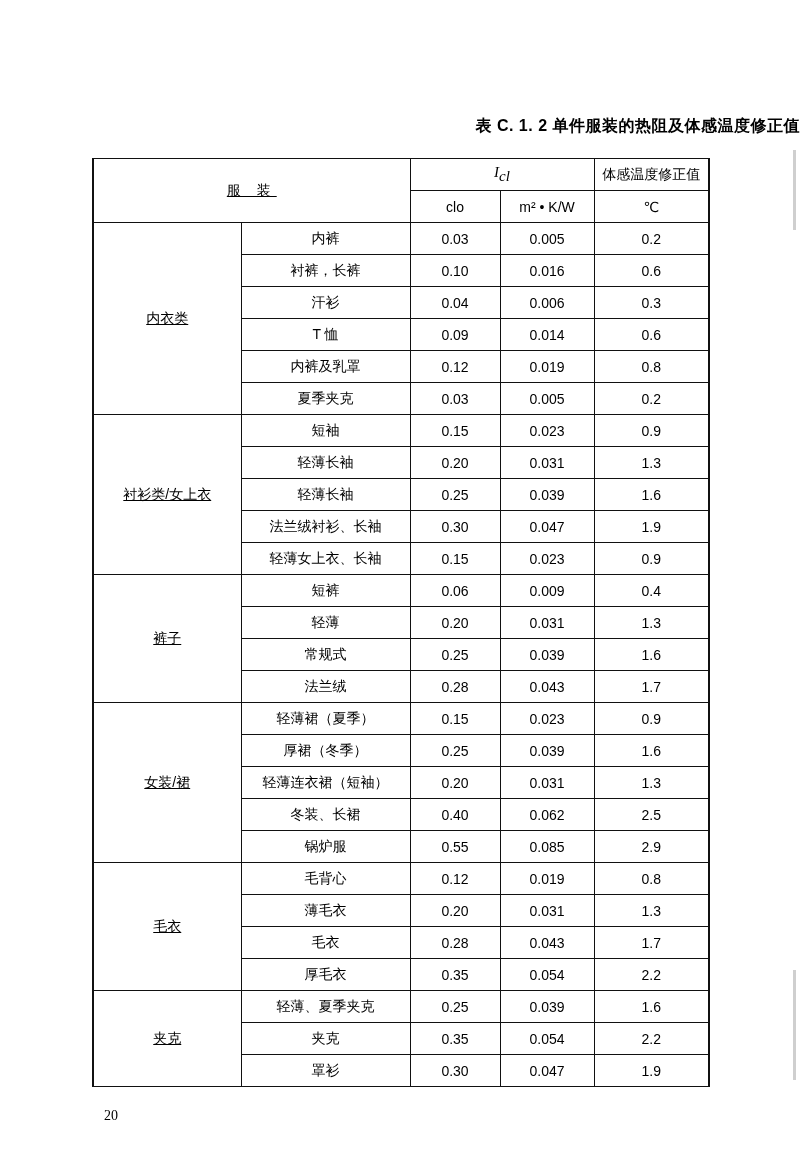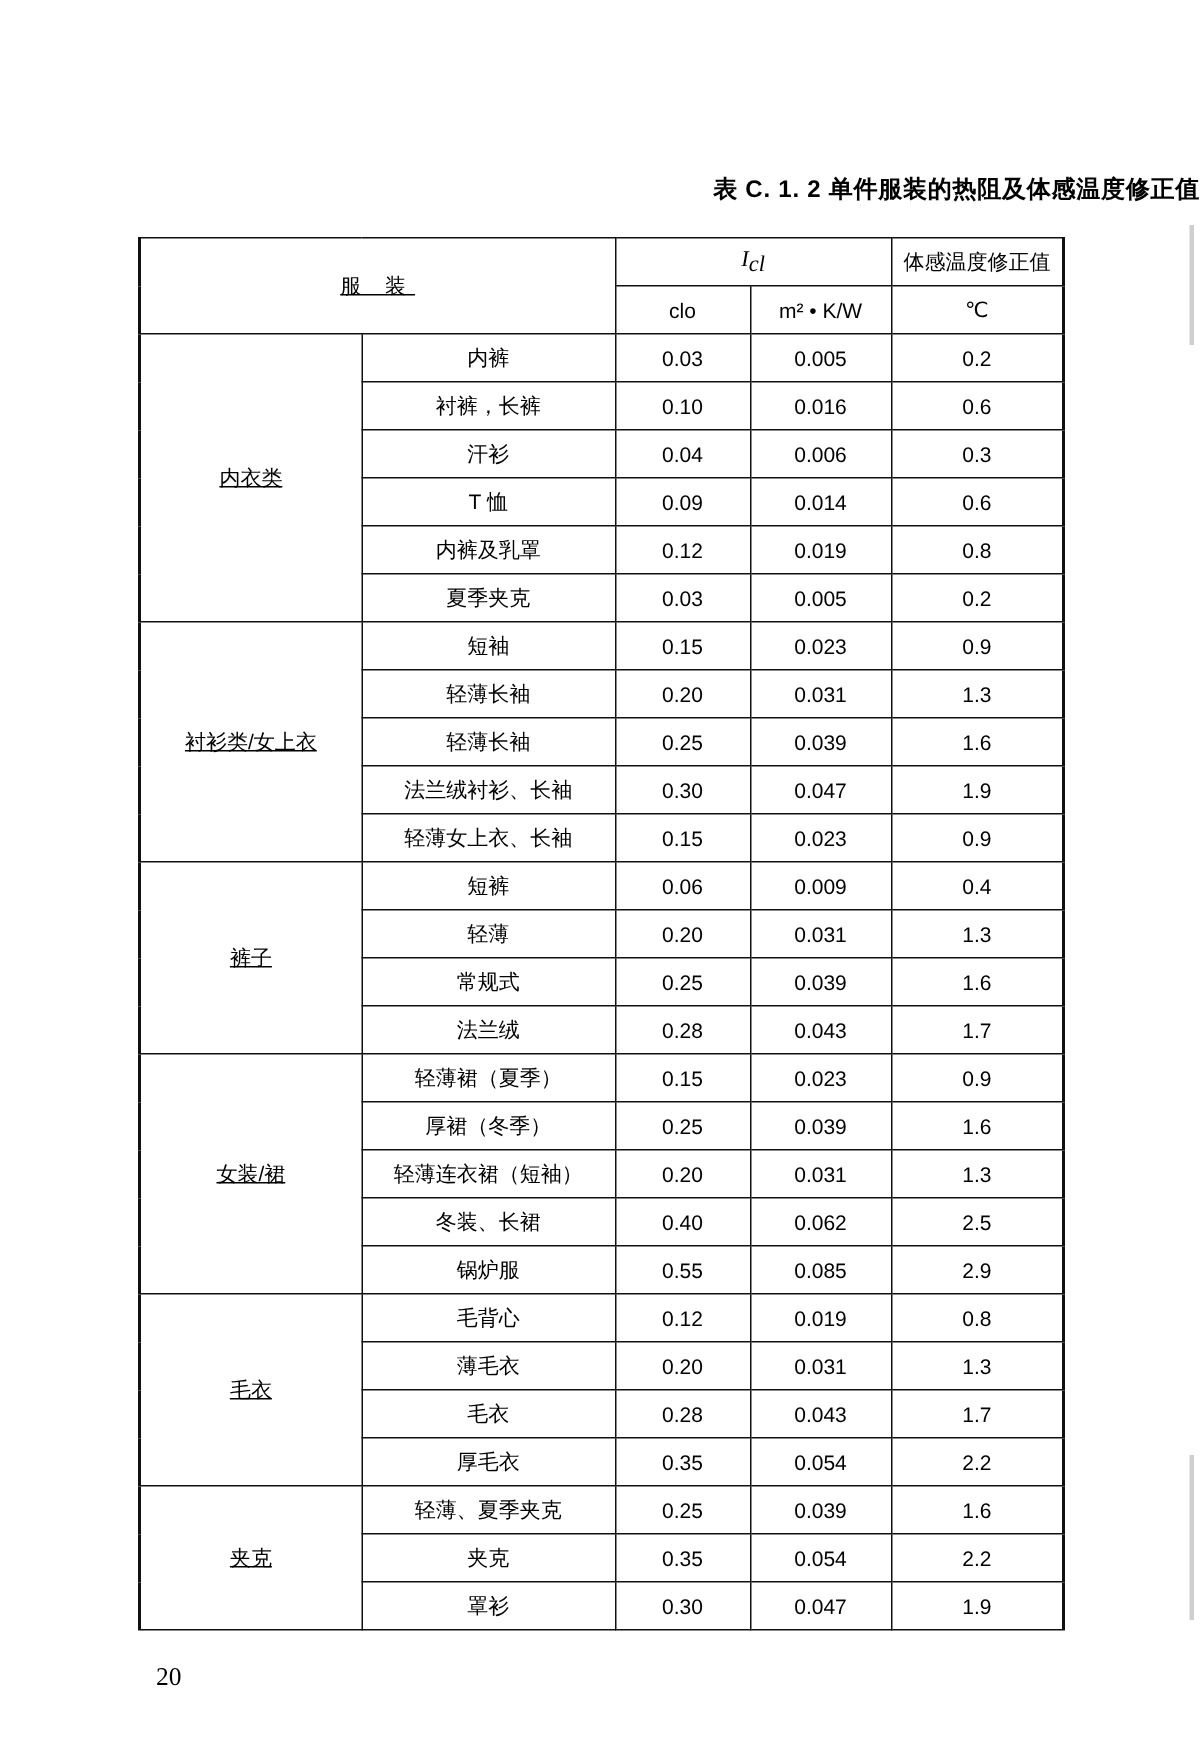--- a/index.html
+++ b/index.html
@@ -83,21 +83,21 @@
   .unit { font-size: 13px; font-family: "Liberation Serif","DejaVu Serif",serif; margin-top: 40px; }
   .unit-cn { font-size: 13px; font-family: "Liberation Sans","DejaVu Sans",sans-serif; }
   .cat-cell { font-size: 14px; }
   .num { font-family: "Liberation Serif", "DejaVu Serif", serif; font-size: 14px; }
   .item { font-size: 14px; }
 
   .page-number {
     position: absolute;
     left: 104px;
     top: 1108px;
-    font-size: 17px;
+    font-size: 14px;
     font-family: "Liberation Serif", "DejaVu Serif", serif;
   }
 </style>
 </head>
 <body>
 
 <div class="page">
 
   <div class="edge-mark top"></div>
   <div class="edge-mark bot"></div>

